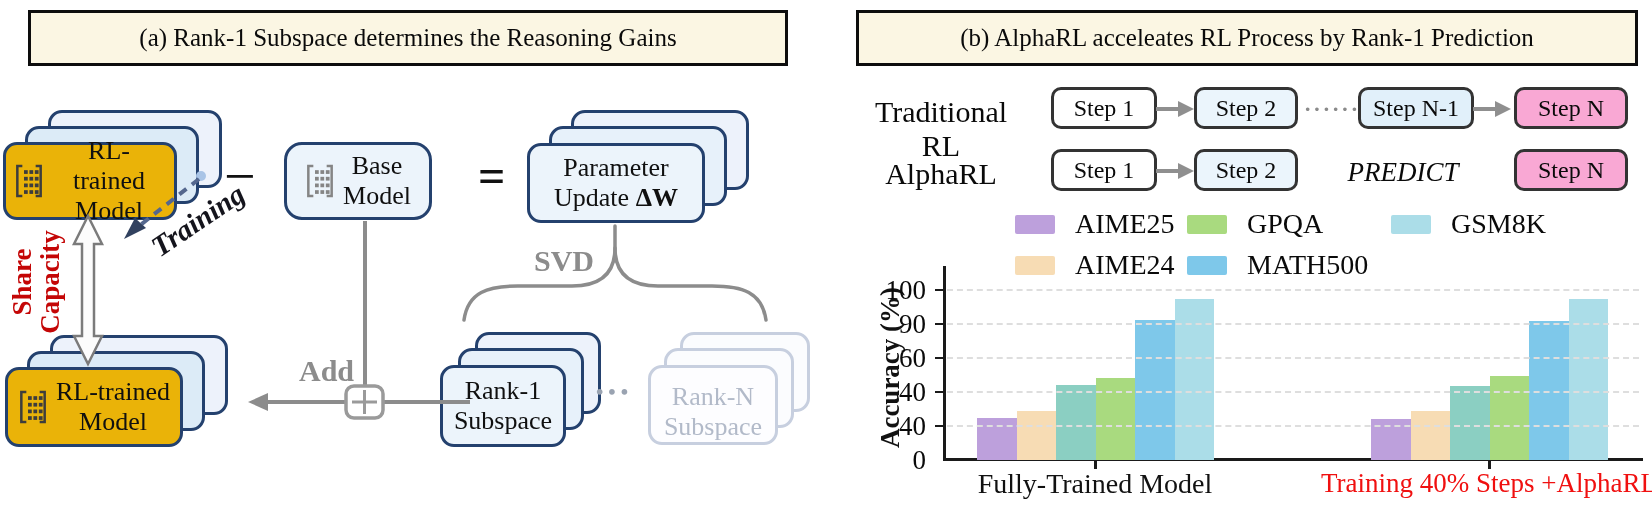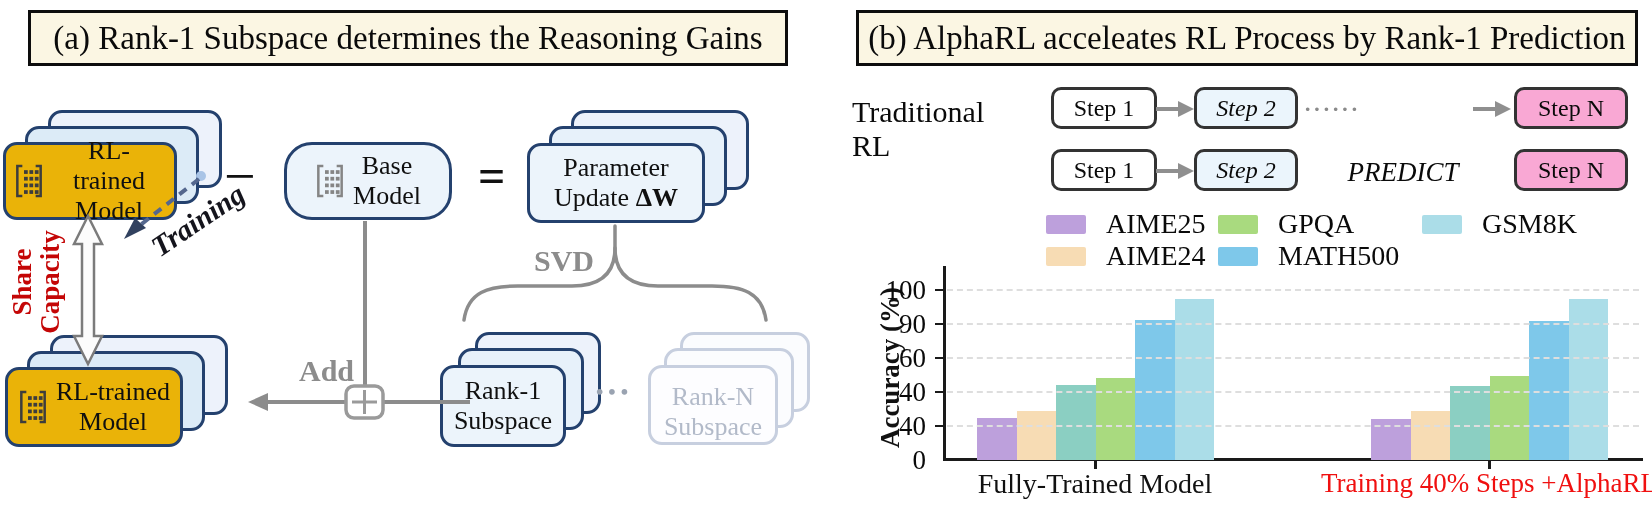--- a/index.html
+++ b/index.html
@@ -3,21 +3,21 @@
 <meta charset="utf-8">
 <style>
   * { margin:0; padding:0; box-sizing:border-box; }
   body { background:#ffffff; font-family:"Liberation Serif","DejaVu Serif",serif; }
   .figure { position:relative; width:1652px; height:507px; background:#fff; overflow:hidden; }
   .panel { position:absolute; top:0; height:507px; width:826px; }
   .panel-a { left:0; }
   .panel-b { left:826px; }
 
   .title-box { position:absolute; background:#fbf6e3; border:3px solid #0d0d0d;
-    display:flex; align-items:center; justify-content:center; font-size:33px; color:#0a0a0a; }
+    display:flex; align-items:center; justify-content:center; font-size:25px; color:#0a0a0a; }
 
   
   .stack { position:absolute; z-index:2; }
   .layer, .card { position:absolute; border:3px solid #24416e; border-radius:14px; }
   .layer.back  { background:#edf2fb; }
   .layer.mid   { background:#dcebf7; }
   .card { display:flex; align-items:center; justify-content:center; gap:8px; padding:0 8px; }
   .card .lines { text-align:center; font-size:26px; line-height:1.15; color:#101010; }
   .card-blue  { background:#eab308; }
   .card-light { background:#ecf4fb; }
@@ -30,35 +30,35 @@
   .op { position:absolute; color:#111; z-index:4; }
   .gray-label { position:absolute; color:#8c8c8c; font-weight:bold; z-index:4; }
   .red-rot { position:absolute; width:150px; color:#c40606; font-size:27px; font-weight:600;
     line-height:28px; text-align:center; transform:rotate(-90deg); z-index:4; }
   .training { position:absolute; width:140px; text-align:center; font-style:italic; font-weight:600;
     font-size:29px; color:#14141c; transform:rotate(-34deg); z-index:4; }
   .dots-a { position:absolute; color:#9aa3b1; font-size:21px; font-weight:bold; letter-spacing:5px; z-index:4; }
   .overlay { position:absolute; left:0; top:0; z-index:3; pointer-events:none; }
 
   
-  .row-label { position:absolute; width:178px; font-size:30px; color:#0a0a0a; }
+  .row-label { position:absolute; width:178px; text-align:center; font-size:30px; color:#0a0a0a; }
   .step-box { position:absolute; height:42px; border:3px solid #333333; border-radius:10px;
     display:flex; align-items:center; justify-content:center; font-size:24px; color:#0a0a0a; }
   .sb-white { background:#ffffff; }
-  .sb-l1 { background:#ebf5fc;font-style:italic; }
+  .sb-l1 { background:#ebf5fc; }
   .sb-l2 { background:#e1f0fa; }
   .sb-l3 { background:#f9a8d4; }
   .step-arrow { position:absolute; }
   .step-dots { position:absolute; color:#8a8a8a; font-size:22px; font-weight:bold; letter-spacing:2px; }
   .predict { position:absolute; width:150px; text-align:center; font-style:italic; font-size:27px; color:#0a0a0a; }
 
   
-  .legend { position:absolute; left:220px; top:208px; display:grid;
+  .legend { position:absolute; left:189px; top:208px; display:grid;
     grid-template-rows:repeat(2,auto); grid-auto-flow:column;
-    grid-template-columns:172px 204px auto; }
+    grid-template-columns:172px 204px auto; row-gap:9px; }
   .legend-item { display:flex; align-items:center; }
   .legend-swatch { width:40px; height:19px; border-radius:2px; margin-right:20px; flex:0 0 auto; }
   .legend-label { font-size:28px; color:#0a0a0a; white-space:nowrap; }
 
   
   .gridline { position:absolute; left:121px; width:692px; border-top:2px dashed #dedede; }
   .ytick-label { position:absolute; left:38px; width:62px; height:30px; text-align:right;
     font-size:27px; color:#0a0a0a; line-height:30px; }
   .ytick-mark { position:absolute; left:109px; width:10px; border-top:2.5px solid #1a1a1a; }
   .y-axis-label { position:absolute; left:-66px; top:352px; width:260px; text-align:center;
@@ -128,21 +128,21 @@
         <div class="lines">
           <div>RL-trained</div>
           <div>Model</div>
         </div>
       </div>
     </div>
 
     <div class="op" style="left:224px; top:144px; font-size:56px;">−</div>
 
     <div class="stack" style="left:284px; top:142px;">
-      <div class="card card-light" style="position:relative; left:0; top:0; width:168px; height:78px; border-radius:28px;">
+      <div class="card card-light" style="position:relative; left:0; top:0; width:148px; height:78px; border-radius:18px;">
         <svg class="matrix-icon" width="30" height="36" viewBox="0 0 36 42">
           <path d="M10 3 H4 V39 H10" fill="none" stroke="#858585" stroke-width="3"></path>
           <path d="M26 3 H32 V39 H26" fill="none" stroke="#858585" stroke-width="3"></path>
           <g fill="#858585">
             <rect x="12" y="8" width="4.5" height="4.5"></rect>
               <rect x="18.5" y="8" width="4.5" height="4.5"></rect>
               <rect x="25" y="8" width="4.5" height="4.5"></rect>
             <rect x="12" y="16" width="4.5" height="4.5"></rect>
               <rect x="18.5" y="16" width="4.5" height="4.5"></rect>
               <rect x="25" y="16" width="4.5" height="4.5"></rect>
@@ -246,26 +246,28 @@
     </div>
 
     <div class="row-label" style="left:26px; top:95px;">Traditional RL</div>
     <div class="step-box sb-white" style="left:225px; top:87px; width:106px;">Step 1</div>
     <svg class="step-arrow" style="left:330px; top:100px;" width="38" height="18">
       <line x1="0" y1="9" x2="26" y2="9" stroke="#8f8f8f" stroke-width="4"></line>
       <polygon points="38,9 22,1 22,17" fill="#8f8f8f"></polygon>
     </svg>
     <div class="step-box sb-l1" style="left:368px; top:87px; width:104px;">Step 2</div>
     <div class="step-dots" style="left:478px; top:96px;">······</div>
+    <div class="step-box sb-l2" style="left:532px; top:87px; width:116px;">Step N-1</div>
     <svg class="step-arrow" style="left:647px; top:100px;" width="38" height="18">
       <line x1="0" y1="9" x2="26" y2="9" stroke="#8f8f8f" stroke-width="4"></line>
       <polygon points="38,9 22,1 22,17" fill="#8f8f8f"></polygon>
     </svg>
     <div class="step-box sb-l3" style="left:688px; top:87px; width:114px;">Step N</div>
 
+    <div class="row-label" style="left:26px; top:157px;">AlphaRL</div>
     <div class="step-box sb-white" style="left:225px; top:149px; width:106px;">Step 1</div>
     <svg class="step-arrow" style="left:330px; top:162px;" width="38" height="18">
       <line x1="0" y1="9" x2="26" y2="9" stroke="#8f8f8f" stroke-width="4"></line>
       <polygon points="38,9 22,1 22,17" fill="#8f8f8f"></polygon>
     </svg>
     <div class="step-box sb-l1" style="left:368px; top:149px; width:104px;">Step 2</div>
     <div class="predict" style="left:502px; top:157px;">PREDICT</div>
     <div class="step-box sb-l3" style="left:688px; top:149px; width:114px;">Step N</div>
 
     <div class="legend">

